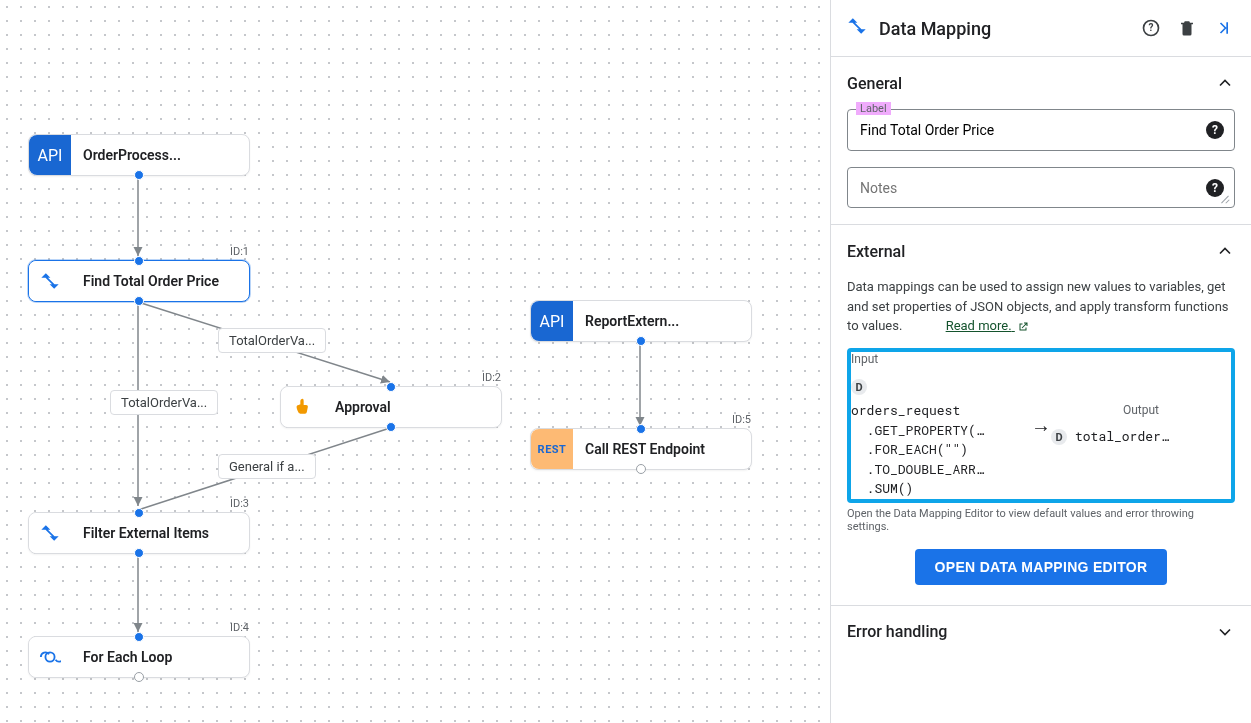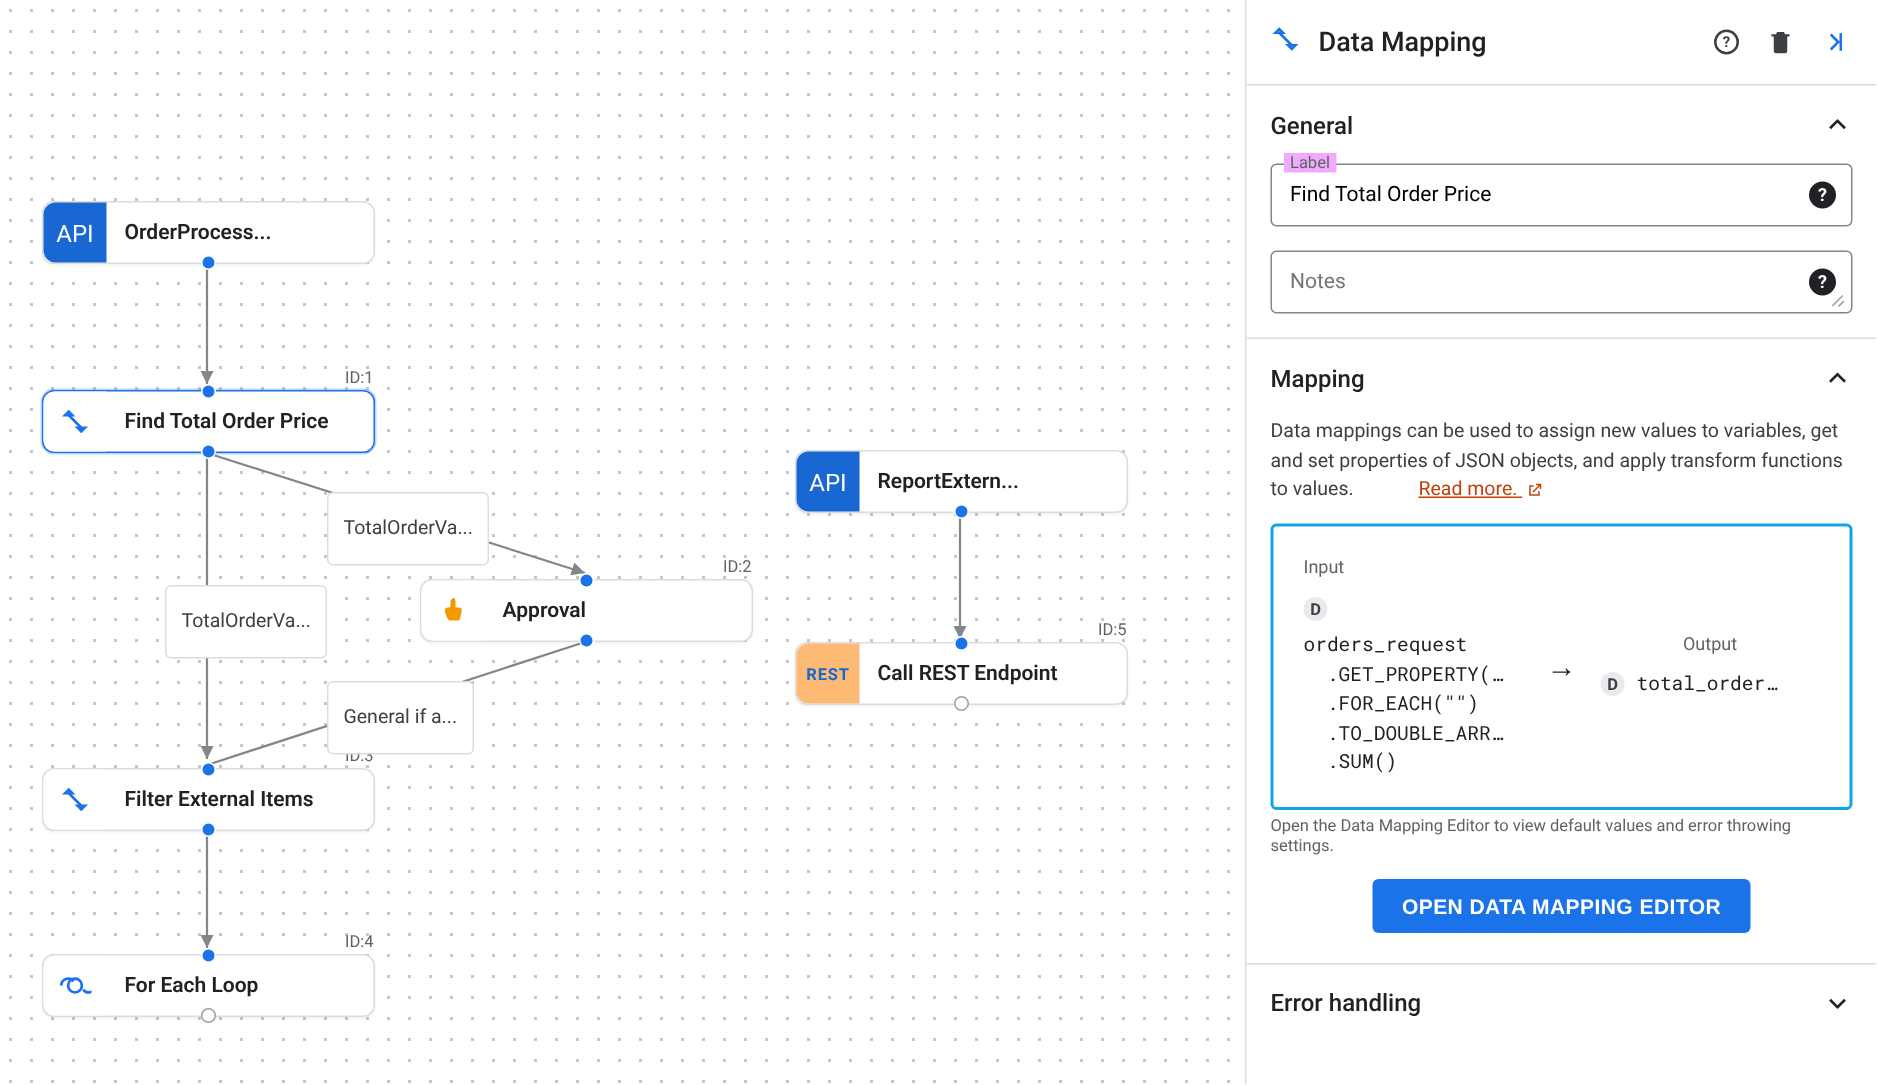--- a/index.html
+++ b/index.html
@@ -72,21 +72,21 @@
     transform:translateX(-50%);
   }
   .port.top { top:-5px; }
   .port.bottom { bottom:-5px; }
   .port.hollow { background:#fff; border:1px solid #9aa0a6; }
   .edge-label {
     position:absolute;
     background:#fff;
     border:1px solid #dadce0;
     border-radius:4px;
-    padding:16px 10px;
+    padding:4px 10px;
     font-size:13px;
     color:#3c4043;
     white-space:nowrap;
   }
 
   
   .panel {
     width:420px;
     display:flex;
     flex-direction:column;
@@ -152,29 +152,28 @@
   .field.notes .resize-handle::after {
     content:"";
     position:absolute;
     background:#9aa0a6;
     height:1px;
     transform:rotate(-45deg);
   }
   .field.notes .resize-handle::before { width:10px; right:0; bottom:3px; }
   .field.notes .resize-handle::after { width:5px; right:0; bottom:1px; }
   .desc { font-size:13px; color:#3c4043; line-height:1.5; margin-bottom:12px; }
-  .desc a { color:#c2410c; text-decoration:underline;padding-left:40px; }
+  .desc a { color:#14532d; text-decoration:underline;padding-left:40px; }
   .desc a svg { vertical-align:middle; margin-left:2px; }
   .map-card {
-    border:2px solid #0ea5e9;
+    border:4px solid #0ea5e9;
     border-radius:4px;
-    padding:20px;
-    display:flex;
-    align-items:center;
-    gap:16px;
+    padding:0;
+    display:flex;
+    align-items:center;
   }
   .map-col { flex:1; }
   .map-col-head {
     font-size:12px; color:#5f6368; margin-bottom:10px;
   }
   .pill {
     display:inline-flex; align-items:center; justify-content:center;
     background:#e8eaed; color:#3c4043; border-radius:8px;
     font-size:11px; font-weight:700; width:16px; height:16px; margin-bottom:6px;
   }
@@ -337,21 +336,21 @@
       <div class="field notes">
         <textarea placeholder="Notes" style=""></textarea>
         <span class="qmark">?</span>
         <span class="resize-handle"></span>
       </div>
     </div>
   </div>
 
   <div class="section">
     <div class="section-head">
-      <span>Mapping</span>
+      <span>External</span>
       <svg class="chev" viewBox="0 0 24 24">
           <path fill="none" stroke="#202124" stroke-width="2" d="M6 15l6-6 6 6"></path>
         </svg>
     </div>
     <div class="section-body">
       <div class="desc">
         <span>Data mappings can be used to assign new values to variables, get and set properties of JSON objects, and apply transform functions to values. </span>
         <a href="#"><span>Read more.</span>
           <svg width="12" height="12" viewBox="0 0 24 24">
               <path fill="currentColor" d="M14 3h7v7h-2V6.4l-8.3 8.3-1.4-1.4L17.6 5H14V3zM5 5h6v2H7v10h10v-4h2v6H5V5z"></path>

